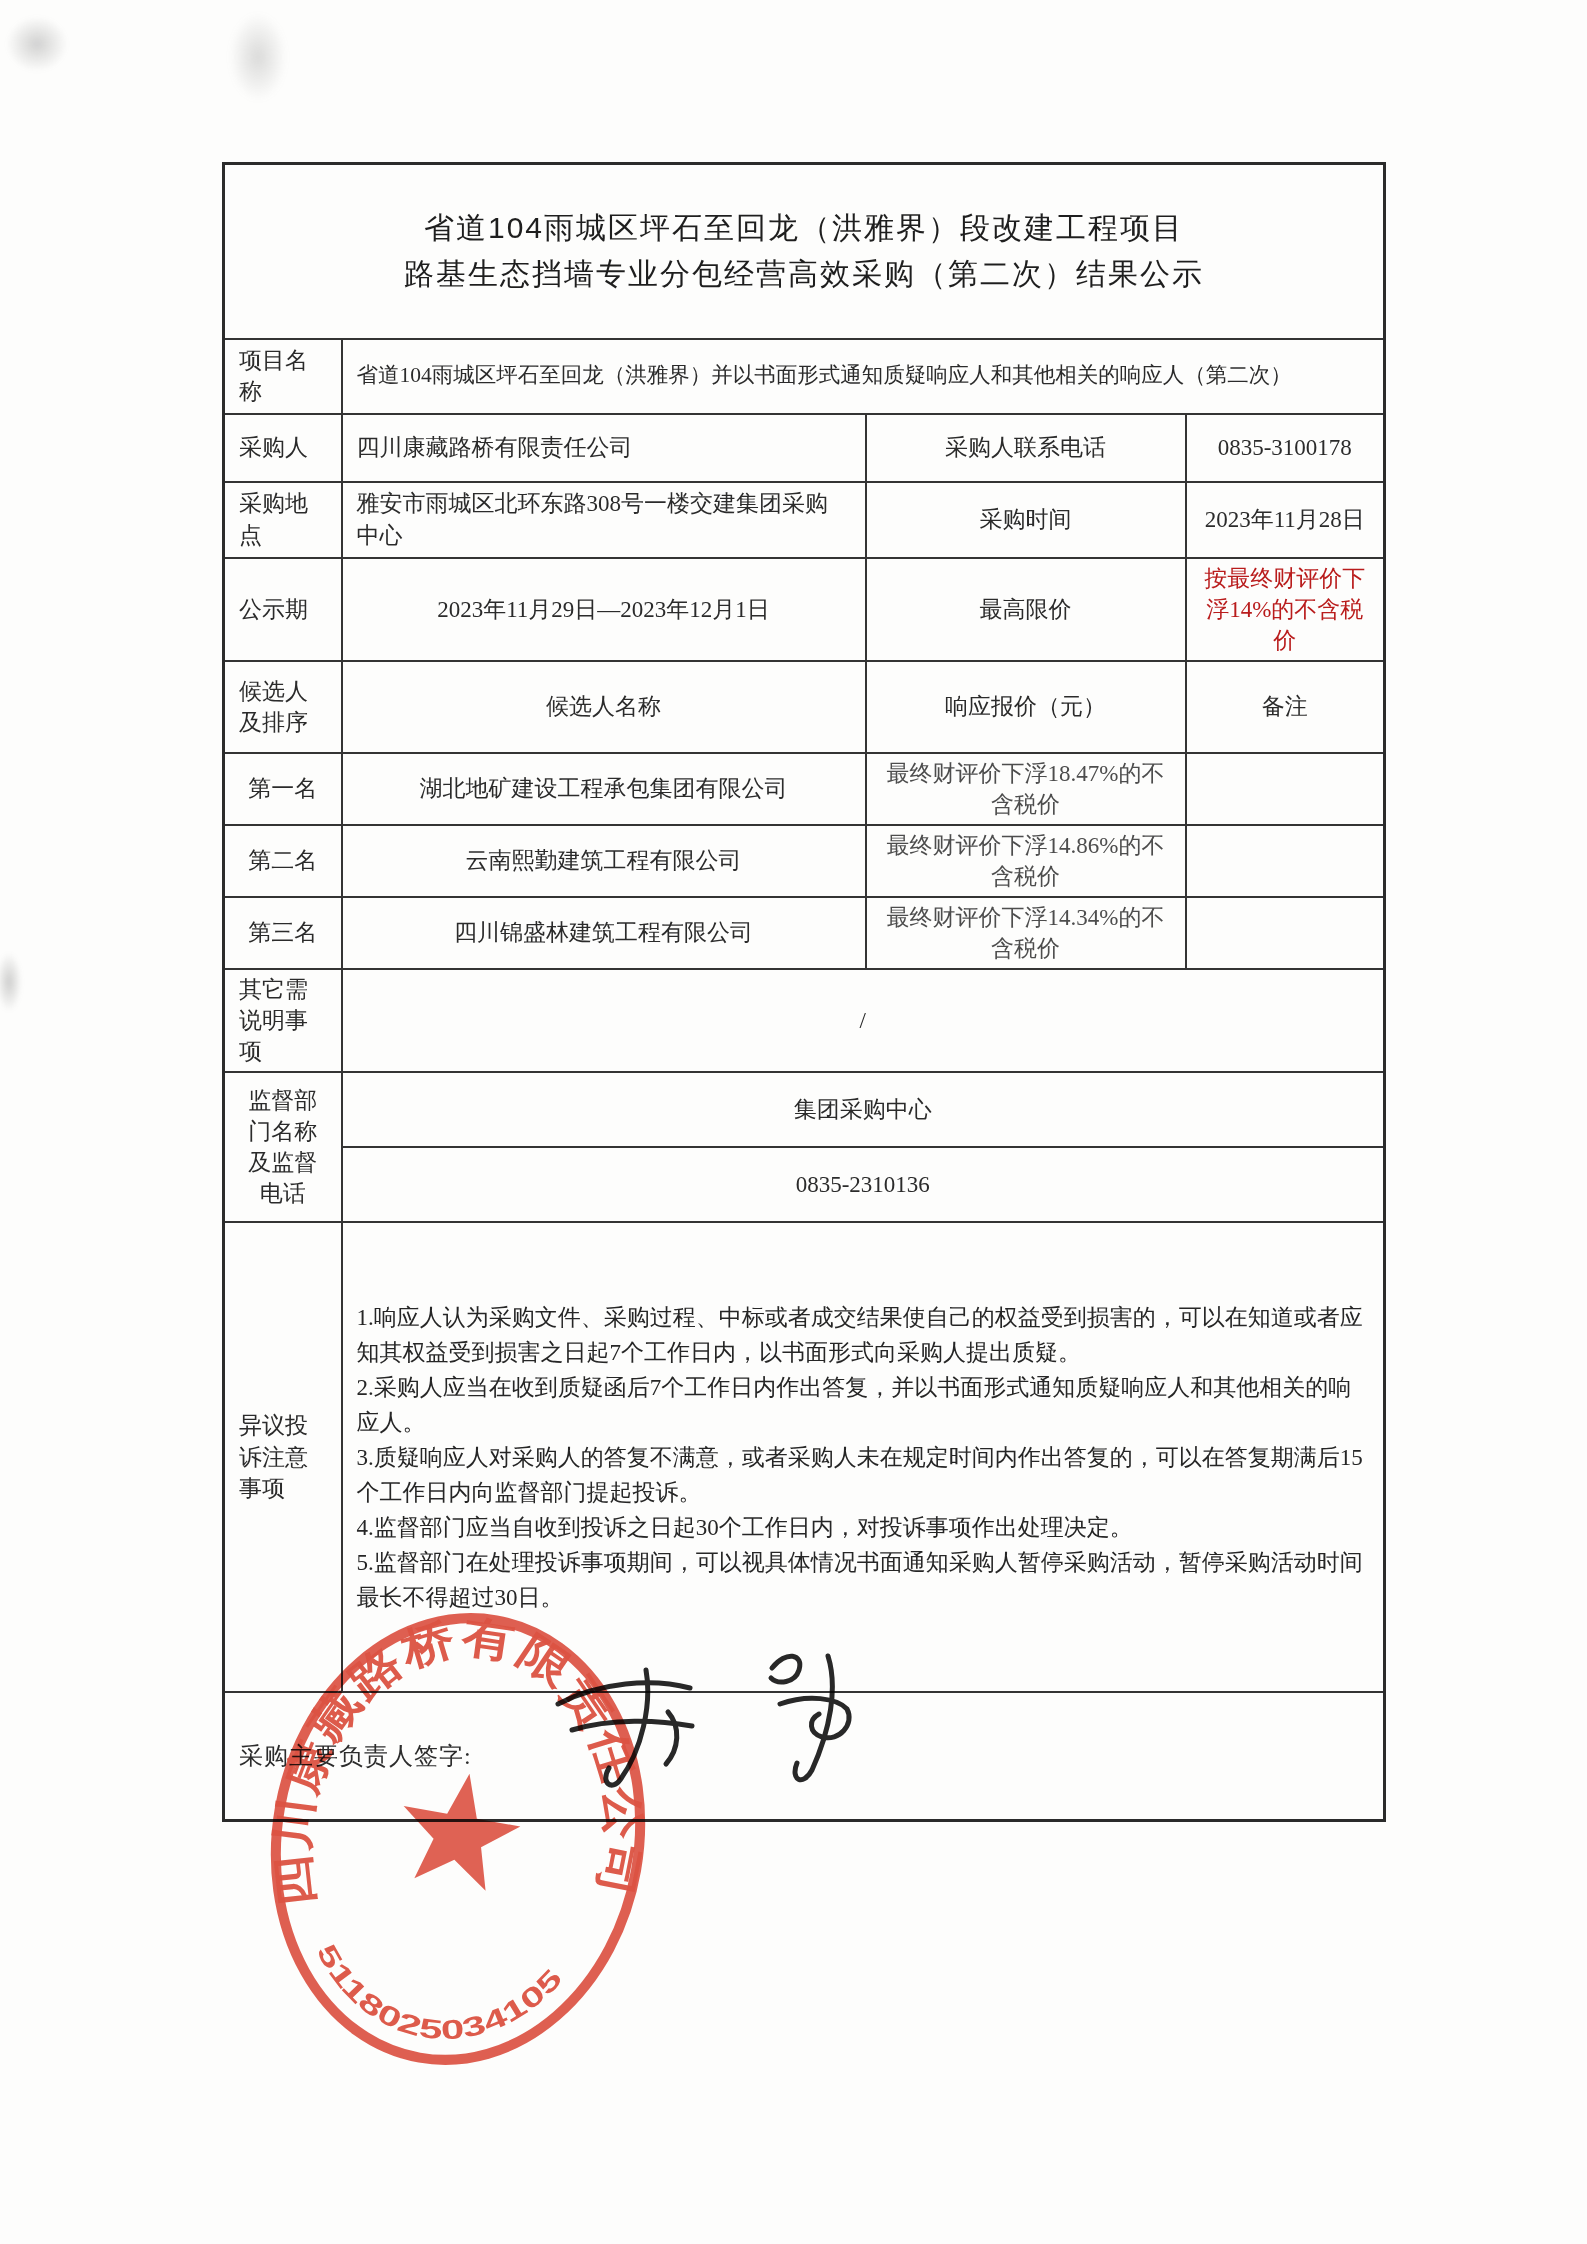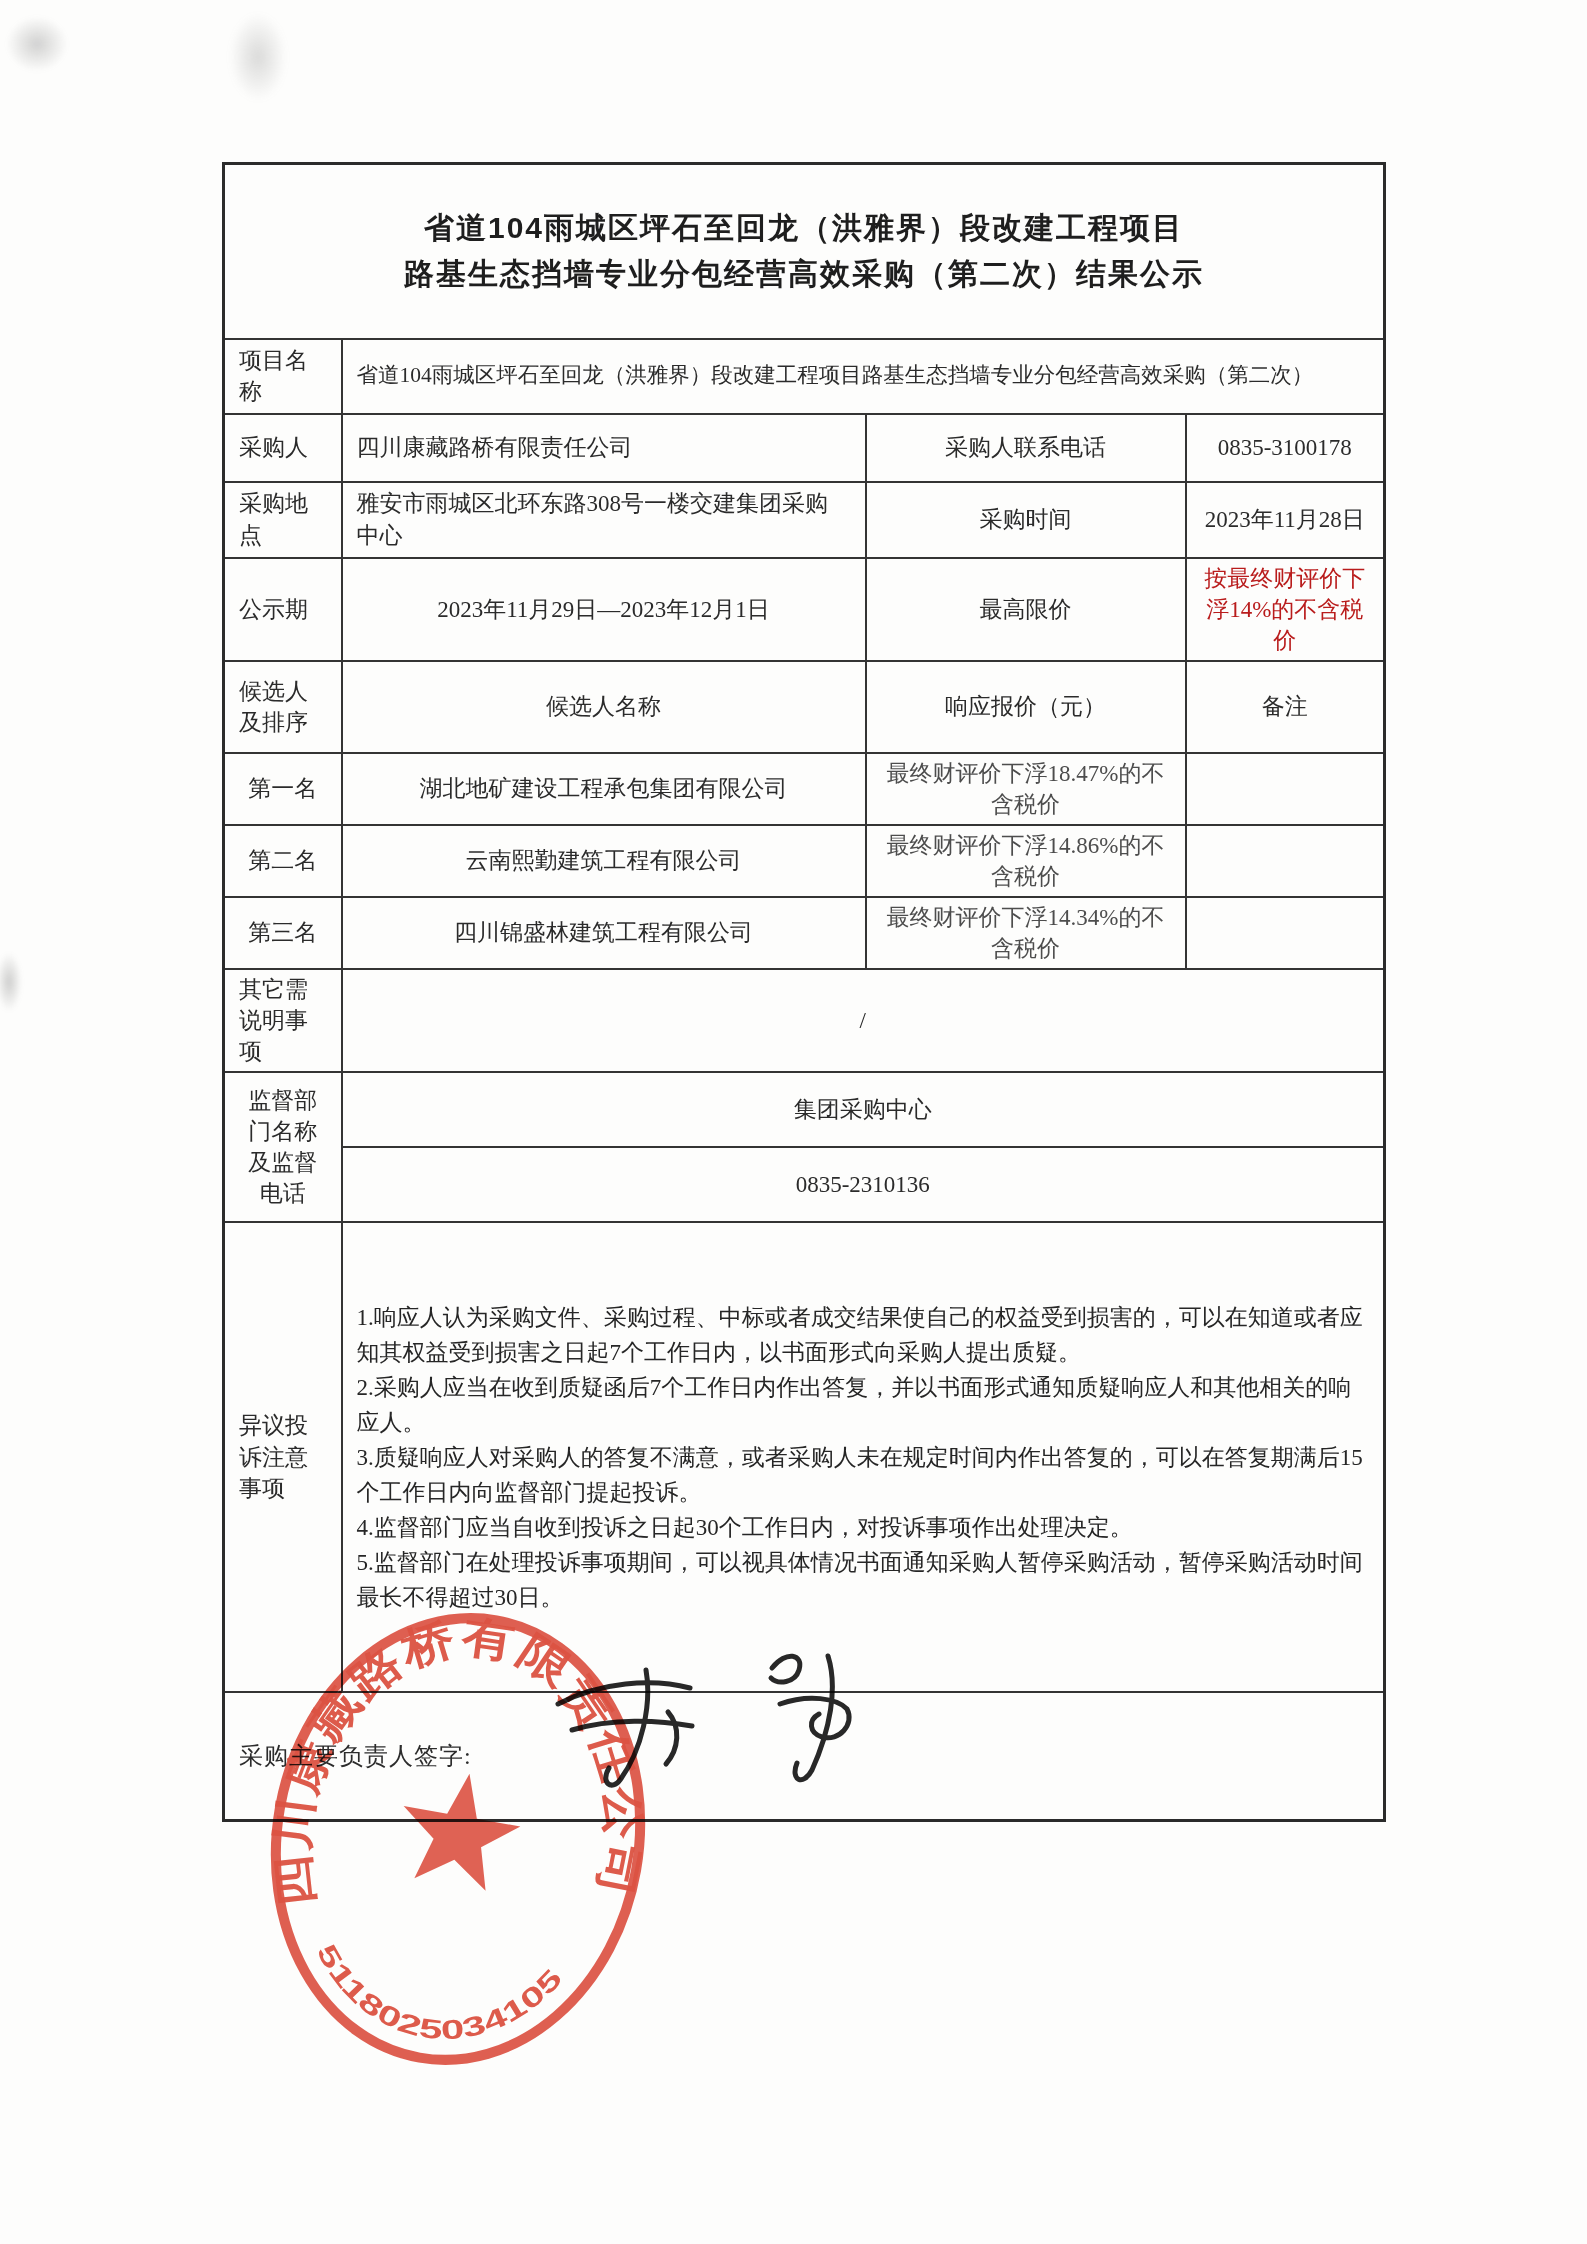--- a/index.html
+++ b/index.html
@@ -26,21 +26,21 @@
     border:2px solid #343434;
     padding:4px 14px;
     vertical-align:middle;
     font-size:23px;
     line-height:1.35;
     word-break:break-all;
   }
   td.title-cell{border:none;text-align:center;vertical-align:middle;}
   .title-line{
     font-family:"Liberation Sans","DejaVu Sans",sans-serif;
-    font-weight:bold;font-size:30px;letter-spacing:2px;
+    font-weight:normal;font-size:30px;letter-spacing:2px;
     color:#1e1e1e;line-height:46px;
   }
   tr.r-title{height:175px;}
   tr.r-project{height:75px;}
   tr.r-purchaser{height:68px;}
   tr.r-location{height:76px;margin-top:20px;}
   tr.r-publicity{height:94px;}
   tr.r-candhead{height:92px;}
   tr.r-cand1{height:64px;}
   tr.r-cand2{height:70px;}
@@ -92,21 +92,21 @@
     <tbody>
         <tr class="r-title">
       <td class="title-cell" colspan="4">
         <div class="title-line">省道104雨城区坪石至回龙（洪雅界）段改建工程项目</div>
         <div class="title-line">路基生态挡墙专业分包经营高效采购（第二次）结果公示</div>
       </td>
     </tr>
 
     <tr class="r-project">
       <td class="lbl">项目名称</td>
-      <td colspan="3" style="font-size:21.5px;">省道104雨城区坪石至回龙（洪雅界）段改建工程项目路基生态挡墙专业分包经营高效采购（第二次）</td>
+      <td colspan="3" style="font-size:21.5px;">省道104雨城区坪石至回龙（洪雅界）并以书面形式通知质疑响应人和其他相关的响应人（第二次）</td>
     </tr>
 
     <tr class="r-purchaser">
       <td class="lbl">采购人</td>
       <td>四川康藏路桥有限责任公司</td>
       <td class="center">采购人联系电话</td>
       <td class="center">0835-3100178</td>
     </tr>
 
     <tr class="r-location">

